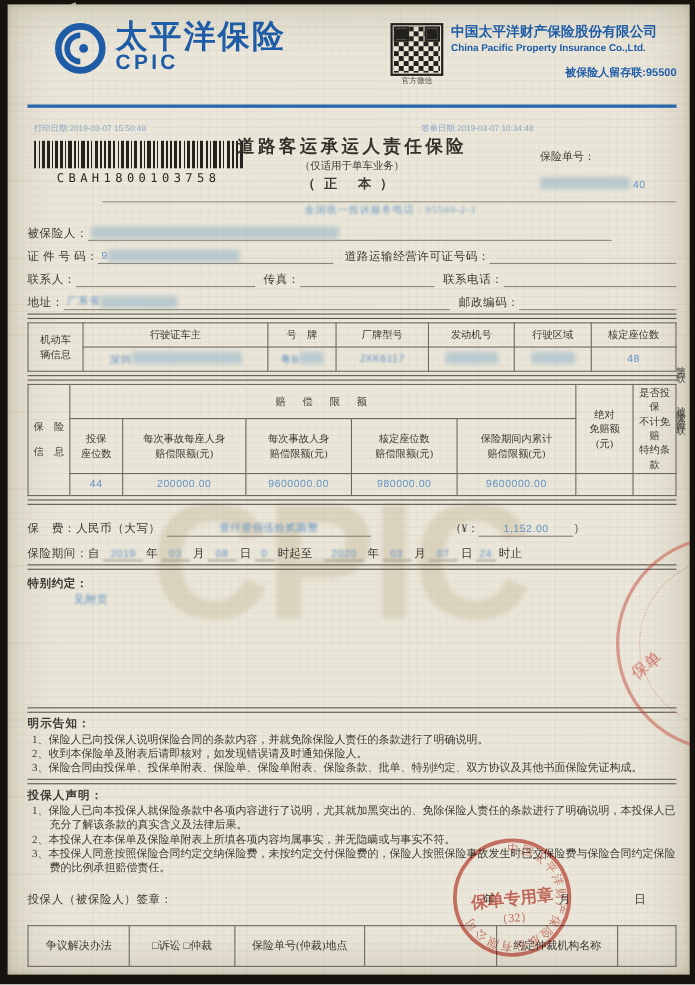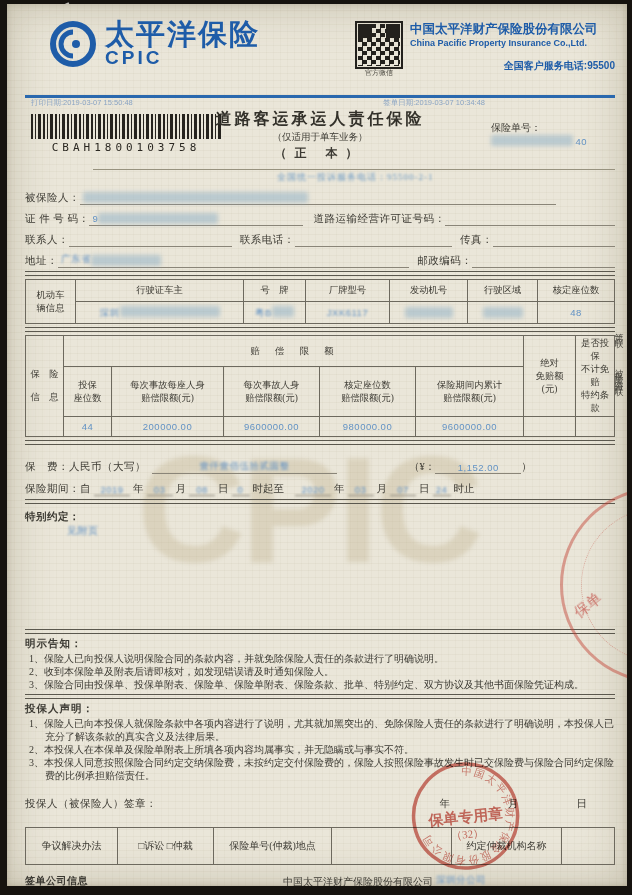--- a/index.html
+++ b/index.html
@@ -44,33 +44,33 @@
   .qrbox::before{left:0;top:0;box-shadow:inset 0 0 0 6px #23211d;}
   .qrbox::after{right:0;top:0;box-shadow:inset 0 0 0 6px #23211d;}
   .qrcap{font-size:7px;color:#4c4a42;margin-top:2px;}
   .cotext{margin-left:10px;margin-top:2px;color:#1e5ca8;font-family:"Liberation Sans","DejaVu Sans",sans-serif;width:205px;}
   .cotext .cn{font-size:12.5px;font-weight:bold;line-height:15px;}
   .cotext .en{font-size:9px;font-weight:bold;line-height:12px;}
   .cotext .ph{font-size:10px;font-weight:bold;text-align:right;margin-top:10px;}
   .bluerule{border-top:3px solid #2a68ae;margin-top:1px;}
 
   .tsrow{display:flex;justify-content:space-between;font-size:7.5px;color:#8aa4c4;
-     filter:blur(.7px);padding:0 130px 0 6px;height:10px;font-family:"Liberation Sans",sans-serif;}
+     filter:blur(.7px);padding:14px 130px 0 6px;height:10px;font-family:"Liberation Sans",sans-serif;}
 
   
   .titlearea{position:relative;height:60px;margin-top:1px;}
   .bc{position:absolute;left:6px;top:5px;width:190px;text-align:center;}
   .bars{height:25px;background:repeating-linear-gradient(90deg,#26231e 0 2px,transparent 2px 4px,#26231e 4px 5px,transparent 5px 7px,#26231e 7px 10px,transparent 10px 12px);}
   .bcnum{font-family:"DejaVu Sans Mono",monospace;font-size:11px;letter-spacing:4px;margin-top:2px;color:#2b2822;}
   .tt{position:absolute;left:50%;transform:translateX(-50%);top:0;text-align:center;white-space:nowrap;}
   .tt .main{font-size:16px;font-weight:bold;letter-spacing:3px;color:#33312a;font-family:Liberation Serif, serif;}
   .tt .sub{font-size:9.5px;margin-top:1px;}
   .tt .copy{font-size:12px;font-weight:bold;letter-spacing:8px;margin-top:1px;}
   .pno{position:absolute;right:28px;top:12px;font-size:10px;}
-  .pno .vrow{margin-top:0;text-align:right;}
+  .pno .vrow{margin-top:12px;text-align:right;}
 
   .hairline{border-top:1px solid #97927f;margin-left:68px;}
   .complaint{margin:1px 0 0 252px;height:13px;font-size:9px;color:#6f9cc6;filter:blur(.9px);letter-spacing:1px;}
 
   
   .frow{display:flex;align-items:flex-end;height:21px;font-size:10.5px;}
   .lab{white-space:nowrap;letter-spacing:.5px;}
   .u{flex:1;border-bottom:1px solid #8a8578;height:15px;display:flex;align-items:flex-end;padding:0 3px 1px 3px;}
   .seg{display:flex;align-items:flex-end;}
   .rv{display:inline-block;height:11px;border-radius:2px;background:rgba(148,178,199,.55);filter:blur(2px);vertical-align:-1px;}
@@ -155,21 +155,21 @@
             <div class="en">CPIC</div>
           </div>
         </div>
         <div class="qr">
           <div class="qrbox"></div>
           <div class="qrcap">官方微信</div>
         </div>
         <div class="cotext">
           <div class="cn">中国太平洋财产保险股份有限公司</div>
           <div class="en">China Pacific Property Insurance Co.,Ltd.</div>
-          <div class="ph">全国客户服务电话:95500</div>
+          <div class="ph">被保险人留存联:95500</div>
         </div>
       </div>
       <div class="bluerule"></div>
 
       <div class="tsrow">
         <span>打印日期:2019-03-07 15:50:48</span>
         <span>签单日期:2019-03-07 10:34:48</span>
       </div>
 
       <div class="titlearea">
@@ -210,26 +210,26 @@
         <span class="seg" style="width:52%;padding-left:10px">
           <span class="lab">道路运输经营许可证号码：</span>
           <span class="u"></span>
         </span>
       </div>
       <div class="frow">
         <span class="seg" style="width:36%">
           <span class="lab">联系人：</span>
           <span class="u"></span>
         </span>
+        <span class="seg" style="width:27%;padding-left:8px">
+          <span class="lab">传真：</span>
+          <span class="u"></span>
+        </span>
         <span class="seg" style="width:37%;padding-left:8px">
           <span class="lab">联系电话：</span>
-          <span class="u"></span>
-        </span>
-        <span class="seg" style="width:27%;padding-left:8px">
-          <span class="lab">传真：</span>
           <span class="u"></span>
         </span>
       </div>
       <div class="frow">
         <span class="seg" style="width:66%">
           <span class="lab">地址：</span>
           <span class="u">
               <span class="pv pvb">广东省</span>
             <span class="rv" style="width:70px"></span>
             </span>

